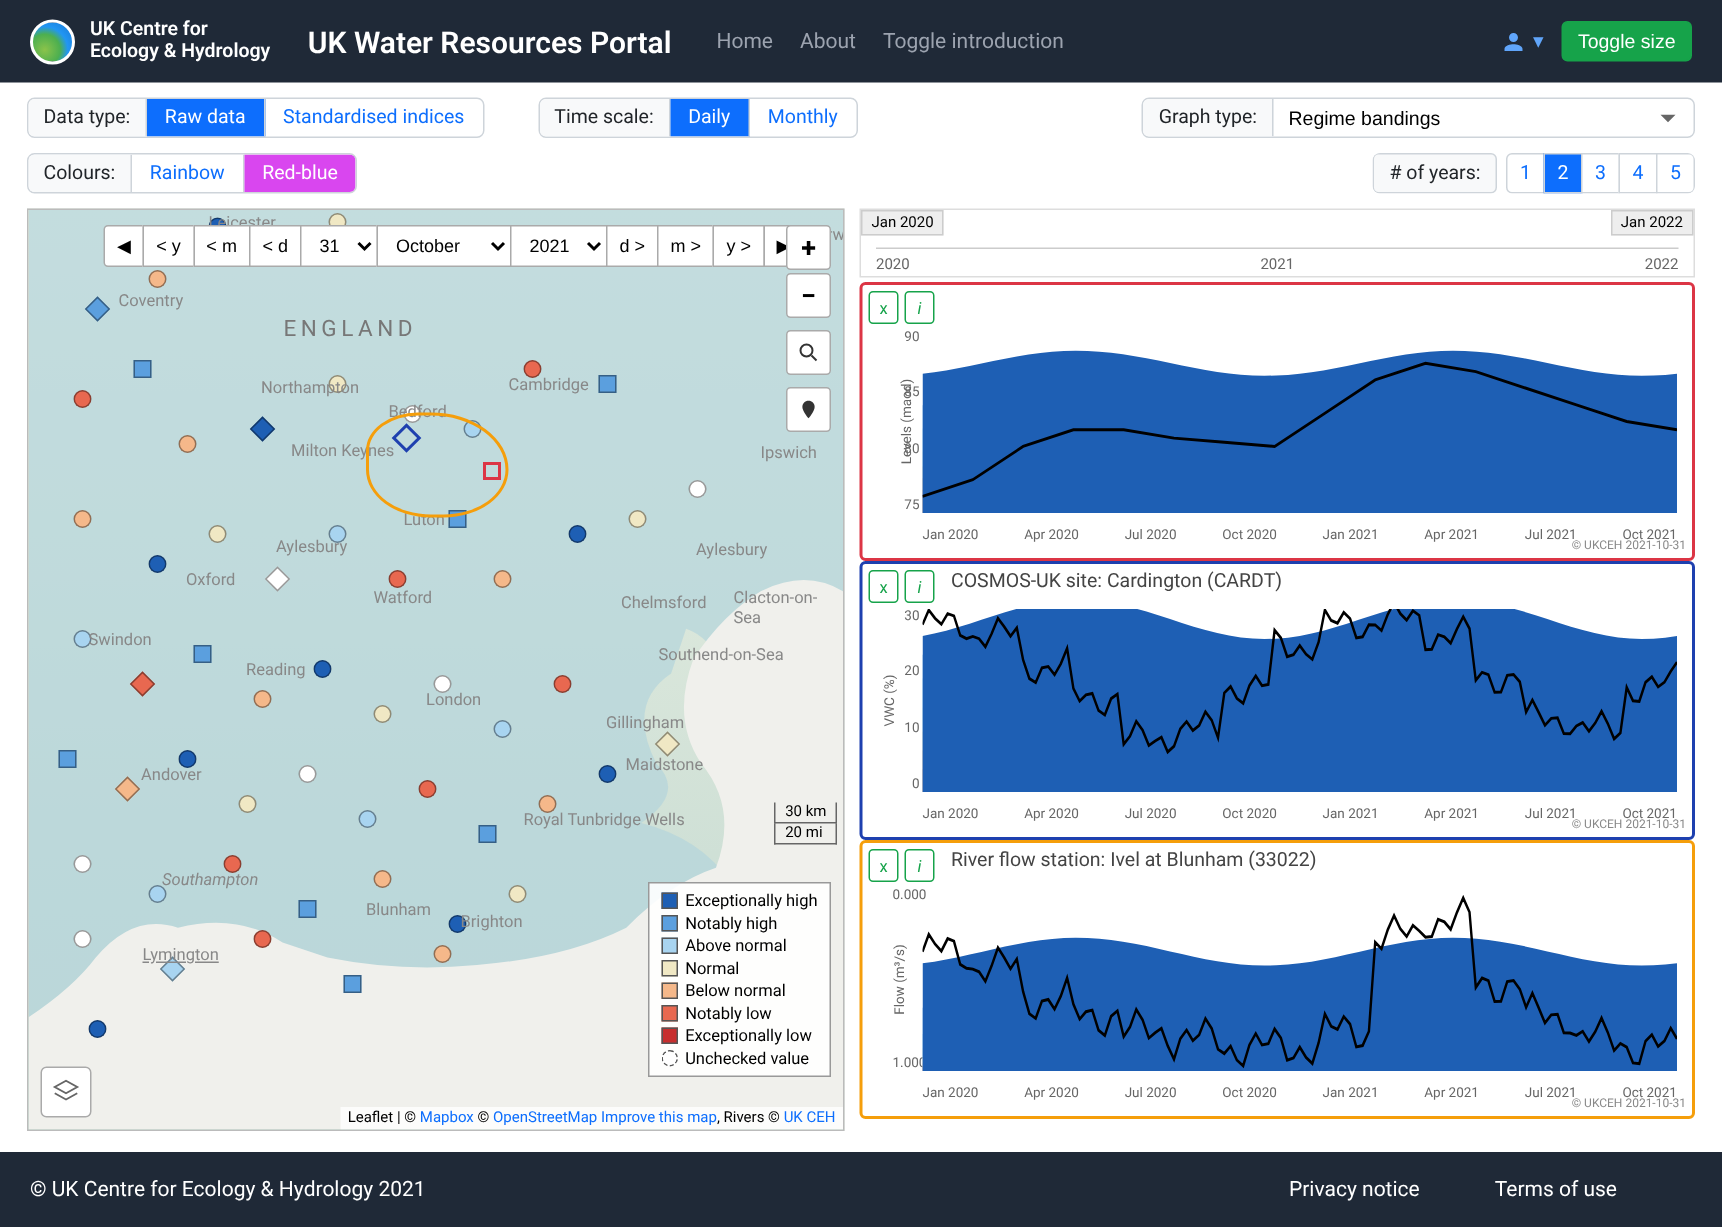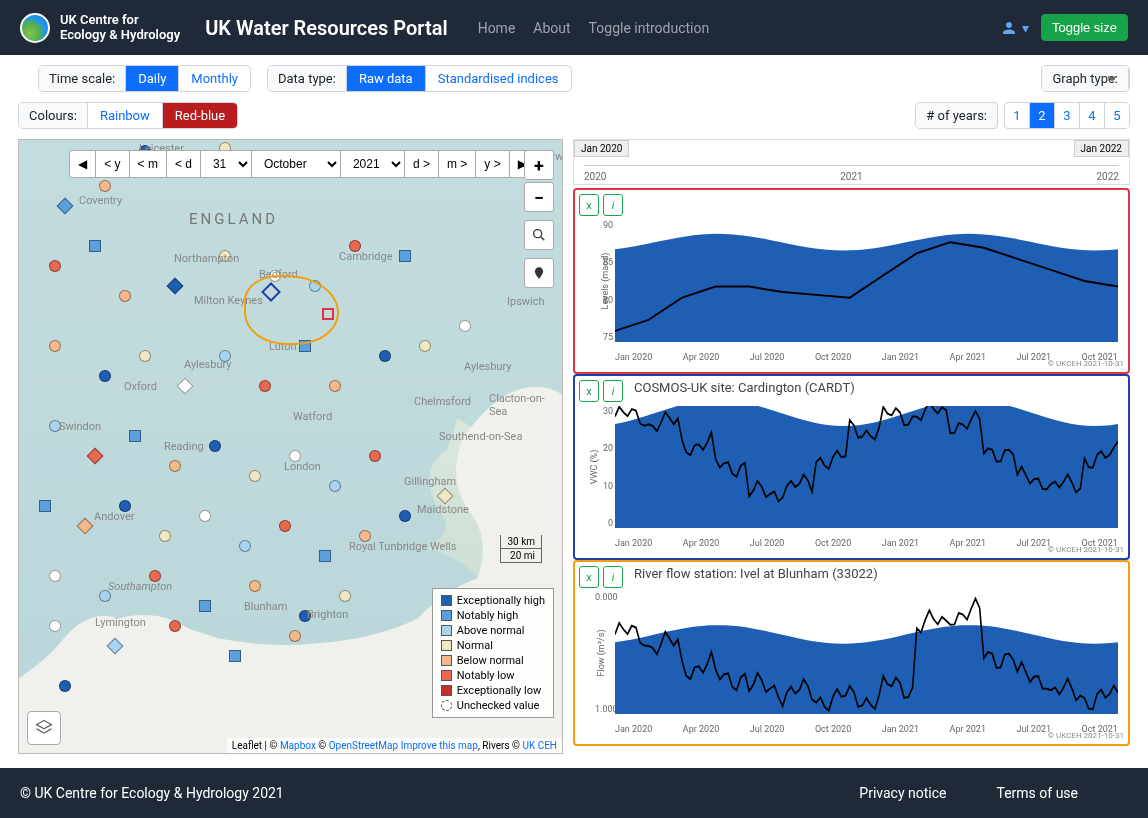--- a/index.html
+++ b/index.html
@@ -13,21 +13,21 @@
 .hspacer{flex:1}
 .user-icon{width:18px;height:18px;fill:#60a5fa}
 .toggle-size{background:#16a34a;border:1px solid #16a34a;color:#fff;padding:5px 10px;border-radius:4px;margin-left:12px;font-size:13px;cursor:pointer}
 .controls{padding:10px 18px;display:flex;gap:16px;flex-wrap:wrap}
 .ctrl-group{display:inline-flex;align-items:center;border:1px solid #ced4da;border-radius:5px;overflow:hidden;background:#fff}
 .ctrl-group .lbl{padding:5px 10px;background:#f8f9fa;color:#212529;border-right:1px solid #ced4da;font-size:13px}
 .seg{padding:5px 12px;font-size:13px;cursor:pointer;border-right:1px solid #ced4da}
 .seg:last-child{border-right:none}
 .seg.active{background:#0d6efd;color:#fff}
 .seg.link{color:#0d6efd}
-.seg.red{background:#b91c1c;color:#fff}
+.seg.red{background:#d946ef;color:#fff}
 .gselect{border:none;padding:5px 60px 5px 10px;font-size:13px;appearance:none;background:transparent;cursor:pointer;min-width:280px}
 .caret{position:relative}
 .caret::after{content:"";position:absolute;right:12px;top:50%;width:0;height:0;border-left:5px solid transparent;border-right:5px solid transparent;border-top:5px solid #666;transform:translateY(-50%)}
 .yearbtns{display:flex}
 .yearbtns .yb{width:26px;text-align:center;padding:5px 0;border:1px solid #ced4da;margin-left:-1px;font-size:13px;cursor:pointer;color:#0d6efd;background:#fff}
 .yearbtns .yb:first-child{border-radius:4px 0 0 4px;margin-left:0}
 .yearbtns .yb:last-child{border-radius:0 4px 4px 0}
 .yearbtns .yb.active{background:#0d6efd;color:#fff}
 .main{display:flex;padding:0 18px;gap:10px}
 .mapcol{width:545px;position:relative}
@@ -36,21 +36,21 @@
 .coast{position:absolute;left:0;top:0;width:100%;height:100%}
 .dot{position:absolute;width:12px;height:12px;border-radius:50%;border:1px solid rgba(0,0,0,.4)}
 .sq{border-radius:0;transform:rotate(0)}
 .dm{border-radius:0;transform:rotate(45deg)}
 .datebar{position:absolute;top:10px;left:50px;display:flex;z-index:5}
 .datebar button,.datebar select{border:1px solid #aaa;background:#fff;padding:4px 8px;font-size:12px;cursor:pointer;margin-left:-1px;height:28px}
 .datebar button:first-child{border-radius:3px 0 0 3px;margin-left:0}
 .datebar button:last-child{border-radius:0 3px 3px 0}
 .mapctrl{position:absolute;right:8px;z-index:5}
 .mc{width:30px;height:30px;background:#fff;border:1px solid #aaa;border-radius:3px;display:flex;align-items:center;justify-content:center;font-size:18px;font-weight:bold;cursor:pointer}
-.scalebar{position:absolute;right:20px;bottom:190px;font-size:10px;text-align:right;z-index:5}
+.scalebar{position:absolute;right:4px;bottom:190px;font-size:10px;z-index:5}
 .scalebar div{border:1px solid #666;border-top:none;padding:1px 6px}
 .legend{position:absolute;right:8px;bottom:35px;background:rgba(255,255,255,.9);border:1px solid #999;padding:4px 8px;font-size:11px;z-index:5}
 .legend div{display:flex;align-items:center;gap:5px;padding:1px 0}
 .lc{width:11px;height:11px;border:1px solid #555}
 .layers{position:absolute;left:8px;bottom:8px;width:34px;height:34px;background:#fff;border:1px solid #aaa;border-radius:4px;display:flex;align-items:center;justify-content:center;z-index:5}
 .attrib{position:absolute;bottom:0;right:0;background:rgba(255,255,255,.8);font-size:10px;padding:2px 5px;z-index:5}
 .attrib a{color:#0d6efd;cursor:pointer}
 .maplabel{position:absolute;color:#888;font-size:11px;z-index:2}
 .chartcol{flex:1;display:flex;flex-direction:column;gap:3px}
 .zoom-axis{height:46px;border:1px solid #ddd;position:relative;background:#fff;font-size:10px}
@@ -89,33 +89,34 @@
   </div>
   <div class="hspacer"></div>
   <svg class="user-icon" viewBox="0 0 24 24">
       <path d="M12 12c2.2 0 4-1.8 4-4s-1.8-4-4-4-4 1.8-4 4 1.8 4 4 4zm0 2c-2.7 0-8 1.3-8 4v2h16v-2c0-2.7-5.3-4-8-4z"></path>
     </svg>
   <span style="color:#60a5fa;margin-left:4px">▾</span>
   <button class="toggle-size">Toggle size</button>
 </div>
 
 <div class="controls">
+  <div class="ctrl-group">
+    <span class="lbl">Data type:</span>
+    <span class="seg active">Raw data</span>
+    <span class="seg link">Standardised indices</span>
+  </div>
   <div class="ctrl-group" style="margin-left:20px">
     <span class="lbl">Time scale:</span>
     <span class="seg active">Daily</span>
     <span class="seg link">Monthly</span>
   </div>
-  <div class="ctrl-group">
-    <span class="lbl">Data type:</span>
-    <span class="seg active">Raw data</span>
-    <span class="seg link">Standardised indices</span>
-  </div>
   <div style="flex:1"></div>
   <div class="ctrl-group caret">
     <span class="lbl">Graph type:</span>
+    <select class="gselect"><option>Regime bandings</option></select>
   </div>
 </div>
 
 <div class="controls" style="padding-top:0">
   <div class="ctrl-group">
     <span class="lbl">Colours:</span>
     <span class="seg link">Rainbow</span>
     <span class="seg red">Red-blue</span>
   </div>
   <div style="flex:1"></div>
@@ -219,22 +220,22 @@
           <div class="maplabel" style="left: 265px; top: 320px;">London</div>
           <div class="maplabel" style="left: 395px; top: 255px;">Chelmsford</div>
           <div class="maplabel" style="left: 420px; top: 290px;">Southend-on-Sea</div>
           <div class="maplabel" style="left: 385px; top: 335px;">Gillingham</div>
           <div class="maplabel" style="left: 398px; top: 363px;">Maidstone</div>
           <div class="maplabel" style="left: 330px; top: 400px;">Royal Tunbridge Wells</div>
           <div class="maplabel" style="left: 75px; top: 370px;">Andover</div>
           <div class="maplabel" style="left: 89px; top: 440px; font-style: italic;">Southampton</div>
           <div class="maplabel" style="left: 225px; top: 460px;">Blunham</div>
           <div class="maplabel" style="left: 288px; top: 468px;">Brighton</div>
-          <div class="maplabel" style="left: 76px; top: 476px;">Lymington</div>
-          <div class="maplabel" style="left: 230px; top: 270px; margin-left: 44px;">Watford</div>
+          <div class="maplabel" style="left: 76px; top: 490px; text-decoration: underline;">Lymington</div>
+          <div class="maplabel" style="left: 230px; top: 252px;">Watford</div>
           <div class="maplabel" style="left: 165px; top: 218px;">Aylesbury</div>
           <div class="maplabel" style="left: 145px; top: 300px;">Reading</div>
           <div class="maplabel" style="left: 470px; top: 252px;">Clacton-on-Sea</div>
           <div class="maplabel" style="left: 518px; top: 10px;">Norwich</div>
         </div>
 
       <div class="datebar">
         <button>◀</button>
         <button>&lt; y</button>
         <button>&lt; m</button>

